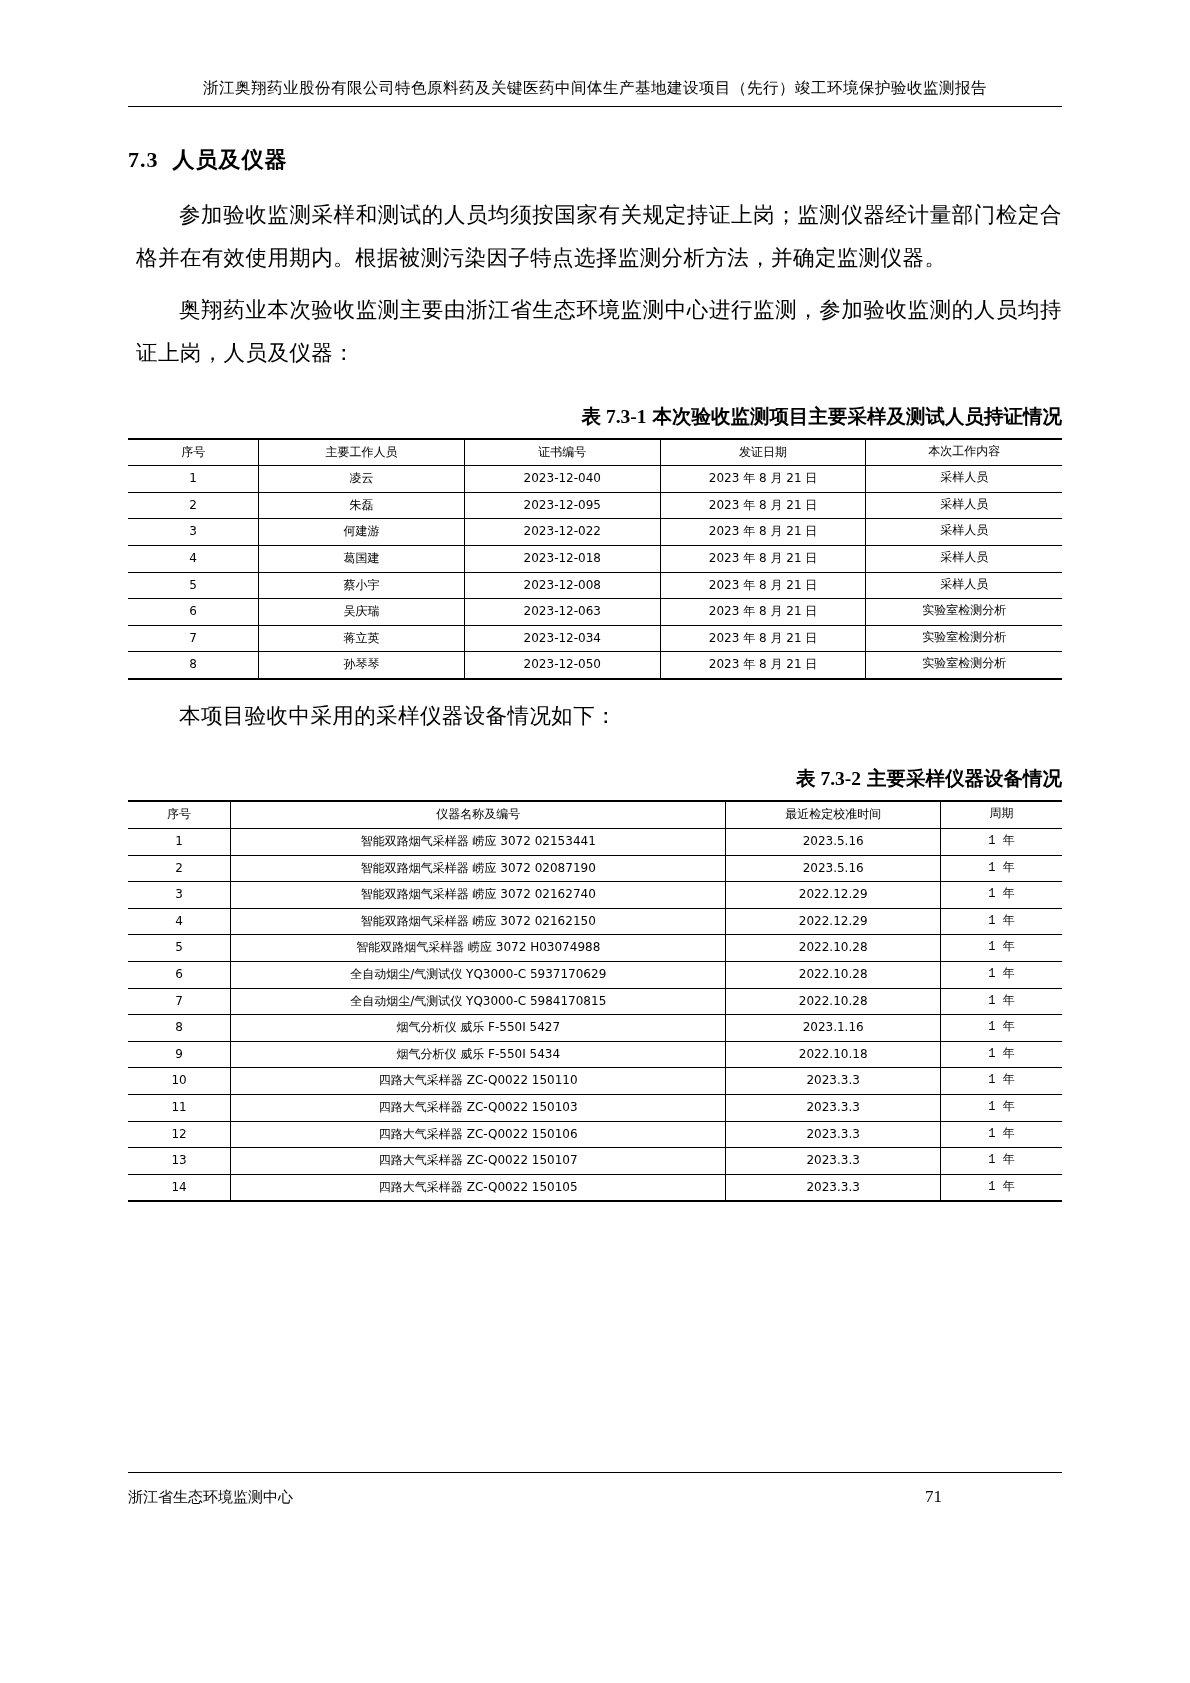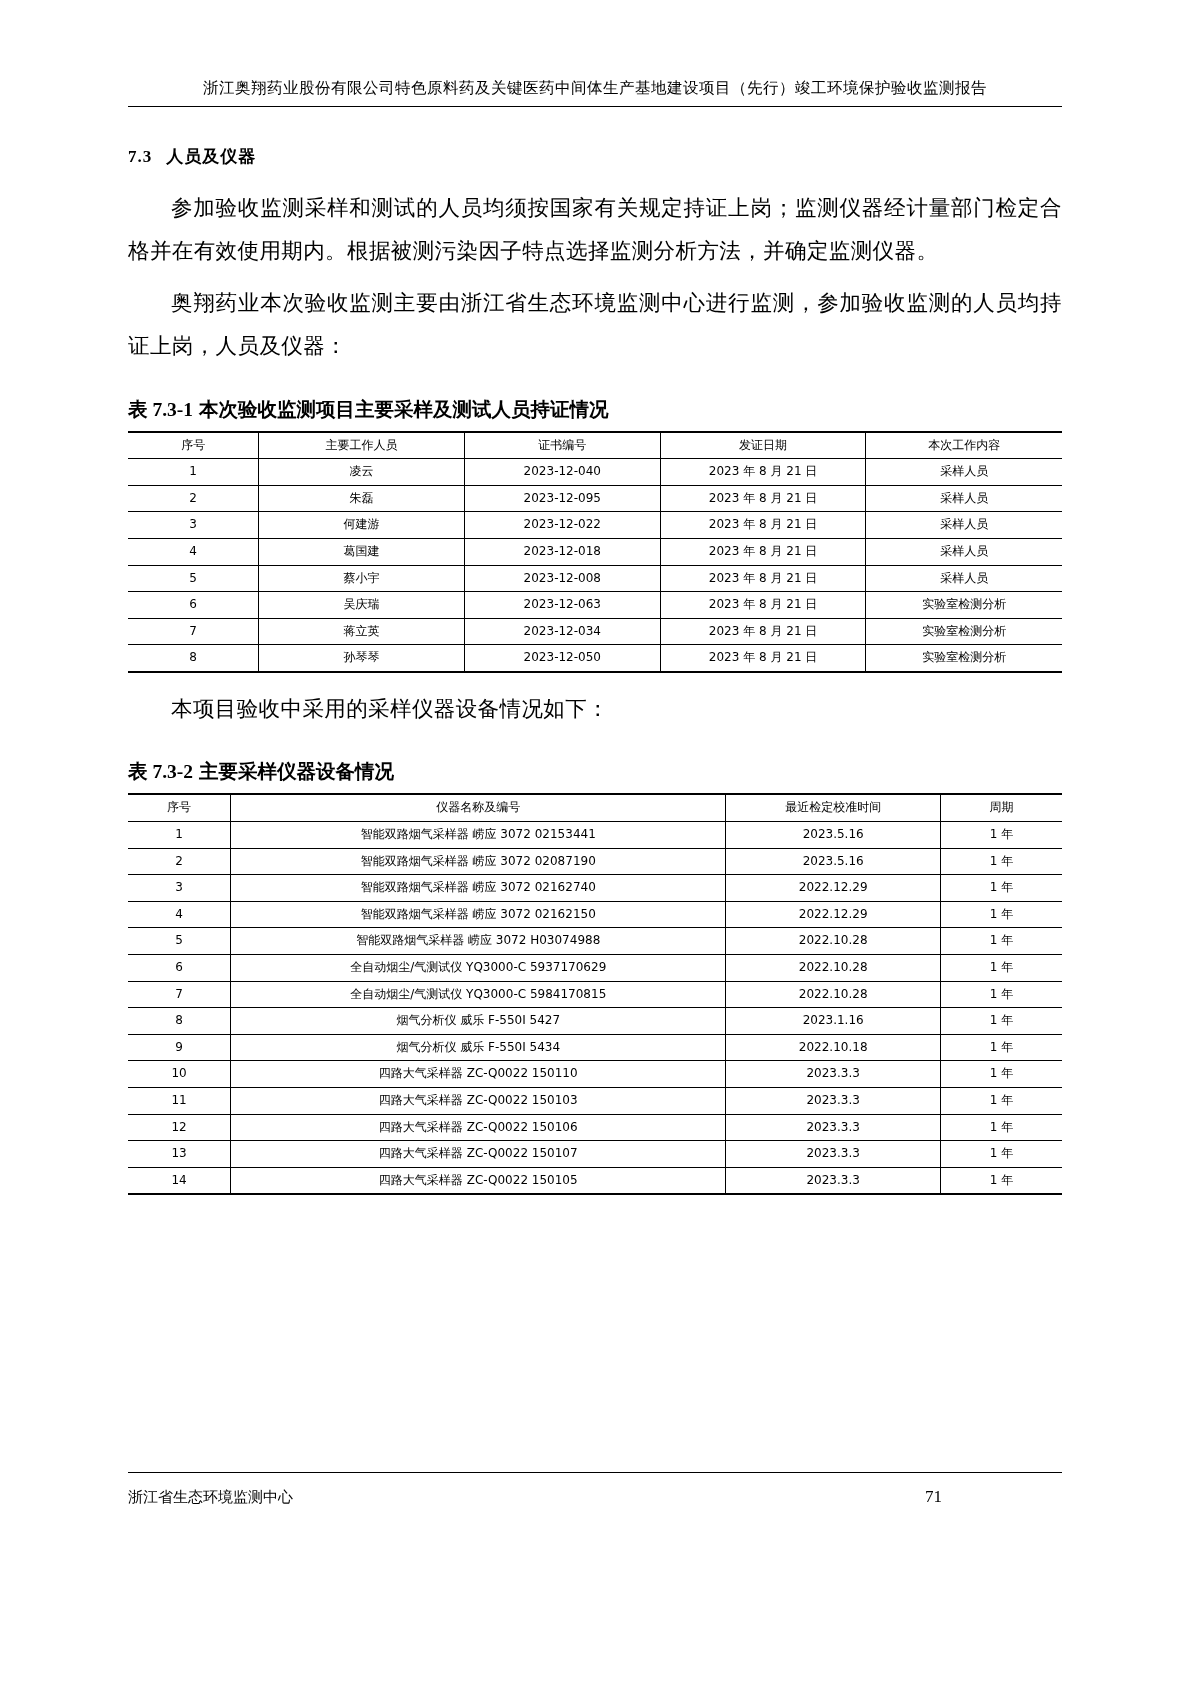--- a/index.html
+++ b/index.html
@@ -26,42 +26,42 @@
     text-align: center;
     font-size: 15.5px;
     font-family: "DejaVu Sans", "Liberation Sans", sans-serif;
     letter-spacing: 0.5px;
     padding-bottom: 7px;
     border-bottom: 1.6px solid #000;
     white-space: nowrap;
   }
   
   h2.section-title {
-    font-size: 17px;
+    font-size: 22px;
     font-weight: bold;
     margin: 38px 0 18px 0;
     letter-spacing: 1px;
     font-family: "DejaVu Sans", "Liberation Sans", sans-serif;
   }
   h2.section-title .num {
     font-family: "Liberation Serif", serif;
     margin-right: 14px;
   }
   p.body-text {
     font-size: 21.5px;
     line-height: 2.02;
     text-indent: 2em;
-    margin: 0 0 8px 0;
+    margin: 0 0 8px 8px;
     text-align: justify;
     letter-spacing: 0.4px;
     font-family: "DejaVu Sans", "Liberation Sans", sans-serif;
   }
 
   .table-caption {
-    text-align: left;
+    text-align: right;
     font-size: 19.5px;
     font-weight: bold;
     margin: 28px 0 8px 0;
     font-family: "DejaVu Sans", "Liberation Sans", sans-serif;
   }
   .table-caption .cap-num {
     font-family: "Liberation Serif", serif;
     margin-right: 6px;
   }
 
@@ -84,20 +84,21 @@
     border-top-width: 2.2px;
   }
   table.doc-table tr:last-child td {
     border-bottom-width: 2.2px;
   }
   table.doc-table td:first-child, table.doc-table th:first-child {
     border-left: none;
   }
   table.doc-table td:last-child, table.doc-table th:last-child {
     border-right: none;
+    font-family: Liberation Mono, monospace;
   }
   
   .t1 col.c1 { width: 14%; }
   .t1 col.c2 { width: 22%; }
   .t1 col.c3 { width: 21%; }
   .t1 col.c4 { width: 22%; }
   .t1 col.c5 { width: 21%; }
 
   .t2 { width: 84%; margin: 0 auto; }
   .t2 col.c1 { width: 11%; }

